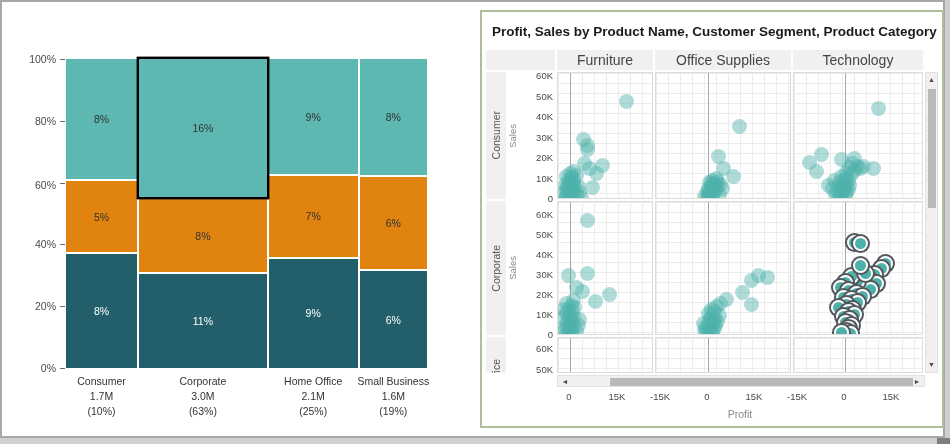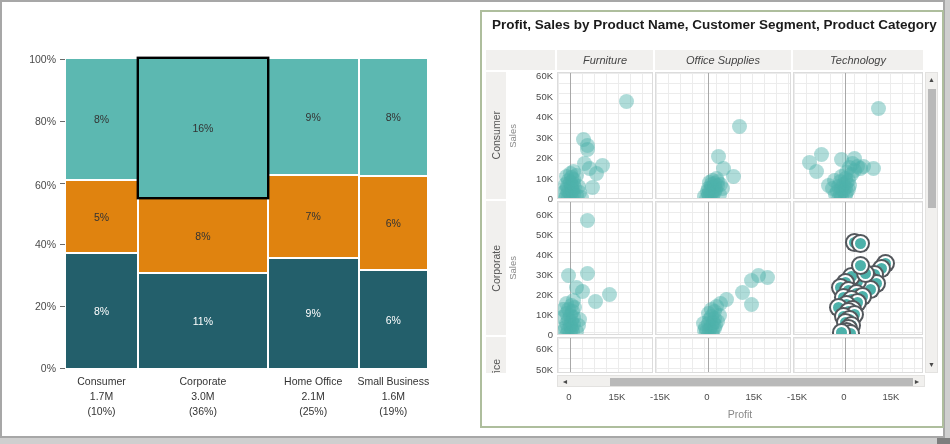--- a/index.html
+++ b/index.html
@@ -22,23 +22,23 @@
   .mseg.dark .mlabel{color:#fff;}
   .mseg.sel{box-shadow:0 0 0 2.4px #000;z-index:3;}
   .ytick-label{position:absolute;left:2px;width:44px;text-align:right;font-size:10.5px;color:#4a4a4a;}
   .ytick-mark{position:absolute;left:50px;width:5px;height:1px;background:#6b6b6b;}
   .mcol-label{position:absolute;width:110px;text-align:center;font-size:10.5px;color:#333;line-height:15px;}
 
   
   .right-chart{position:absolute;left:478px;top:8px;width:464px;height:418px;background:#fff;
                border:2px solid var(--c-panelborder);box-sizing:border-box;}
   .smx{position:absolute;left:0;top:0;right:0;bottom:0;}
-  .right-chart .chart-title{left:10px;top:5px;}
+  .right-chart .chart-title{left:10px;top:12px;}
   .hdr-cell{position:absolute;background:#f1f0ee;display:flex;align-items:center;justify-content:center;
-            font-size:11px;color:#444;font-style:italic;}
+            font-size:14px;color:#444;}
   .rowlab-cell{position:absolute;background:#f1f0ee;display:flex;align-items:center;justify-content:center;}
   .vtext{writing-mode:vertical-rl;transform:rotate(180deg);font-size:10.5px;color:#555;white-space:nowrap;}
   .vtext.dim{font-size:9.5px;color:#8a8a8a;}
   .salescell{position:absolute;display:flex;align-items:center;justify-content:center;}
   .stick{position:absolute;width:34px;text-align:right;font-size:9.5px;color:#4a4a4a;}
   .panel{position:absolute;box-sizing:border-box;border:1px solid #dcdcdc;background-color:#fff;overflow:hidden;
     background-image:
       repeating-linear-gradient(to right,#ececec 0 1px,transparent 1px 12px),
       repeating-linear-gradient(to bottom,#ececec 0 1px,transparent 1px 10px);}
   .zeroline{position:absolute;top:0;bottom:0;width:1px;background:#a8a8a8;}
@@ -114,21 +114,21 @@
         </div>
       <div id="mosaic-xlabels">
           <div class="mcol-label" style="left: 36.5px; top: 366px;">
             <div>Consumer</div>
             <div>1.7M</div>
             <div>(10%)</div>
           </div>
           <div class="mcol-label" style="left: 137.9px; top: 366px;">
             <div>Corporate</div>
             <div>3.0M</div>
-            <div>(36%)</div>
+            <div>(63%)</div>
           </div>
           <div class="mcol-label" style="left: 248.2px; top: 366px;">
             <div>Home Office</div>
             <div>2.1M</div>
             <div>(25%)</div>
           </div>
           <div class="mcol-label" style="left: 328.3px; top: 366px;">
             <div>Small Business</div>
             <div>1.6M</div>
             <div>(19%)</div>

